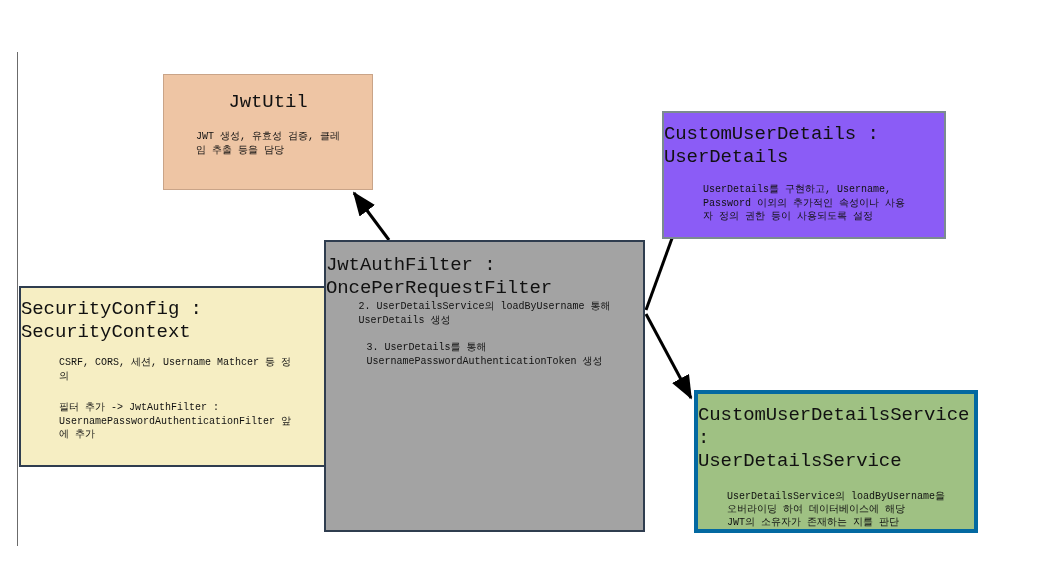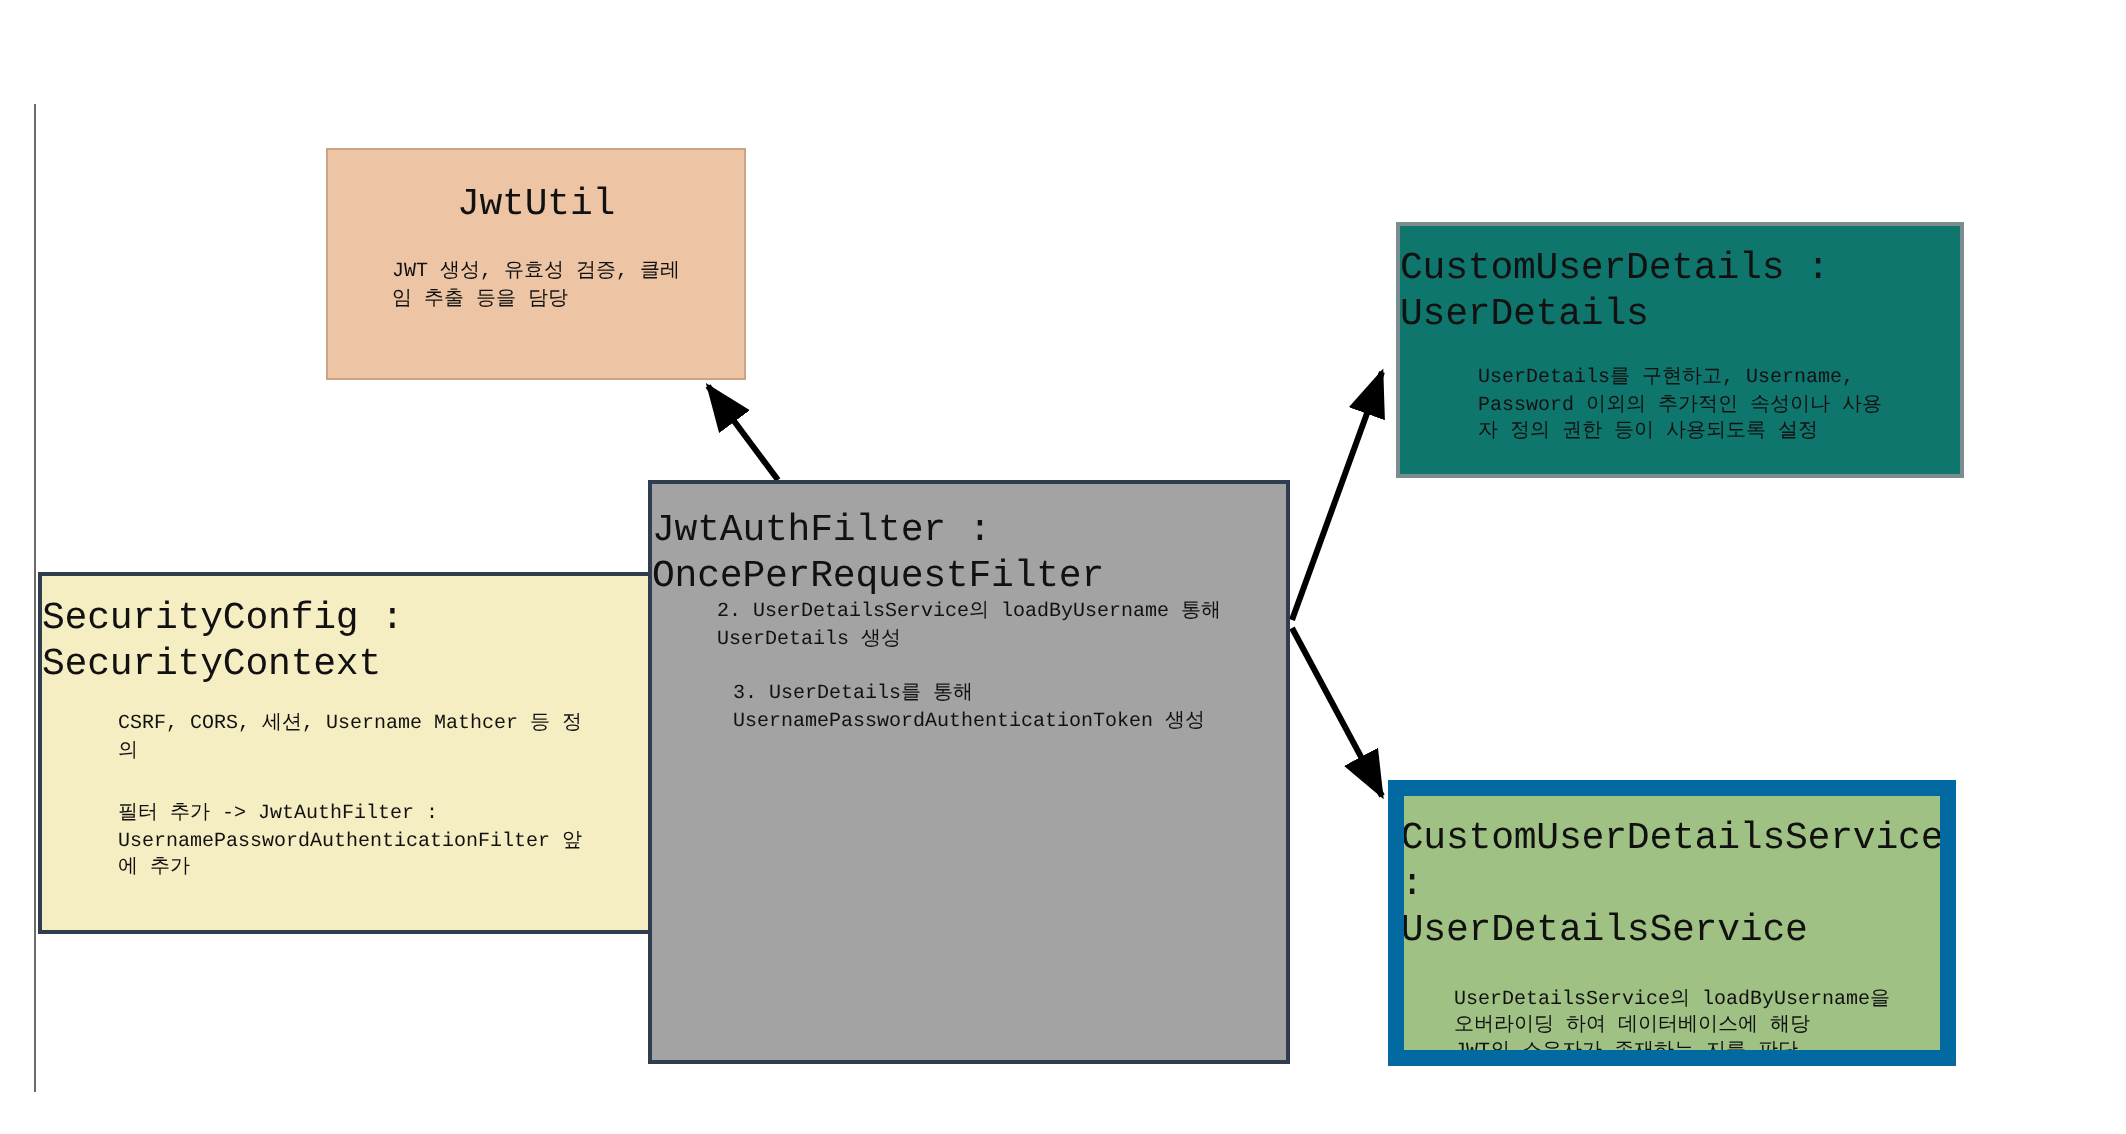--- a/index.html
+++ b/index.html
@@ -74,31 +74,31 @@
   #node-jwtauthfilter {
     left: 324px; top: 240px; width: 321px; height: 292px;
     background: #a3a3a3;
     border: 2px solid #2f3d4f;
     padding-top: 12px;
   }
   #node-jwtauthfilter .body { padding: 0 8px; }
   #node-jwtauthfilter .body.step1 { margin-top: 22px; }
 
   #node-customuserdetails {
-    left: 698px; top: 111px; width: 284px; height: 128px;
-    background: #0f766e;
+    left: 662px; top: 111px; width: 284px; height: 128px;
+    background: #8b5cf6;
     border: 2px solid #7b8c8f;
     padding-top: 10px;
   }
   #node-customuserdetails .body { margin-top: 14px; padding: 0 10px; }
 
   #node-customuserdetailsservice {
     left: 694px; top: 390px; width: 284px; height: 143px;
     background: #9fc183;
-    border: 8px solid #0369a1;
+    border: 4px solid #0369a1;
     padding-top: 10px;
   }
   #node-customuserdetailsservice .body { margin-top: 16px; padding: 0 8px; }
 
   
   #edges {
     position: absolute;
     left: 0; top: 0;
     width: 1063px; height: 567px;
     pointer-events: none;

